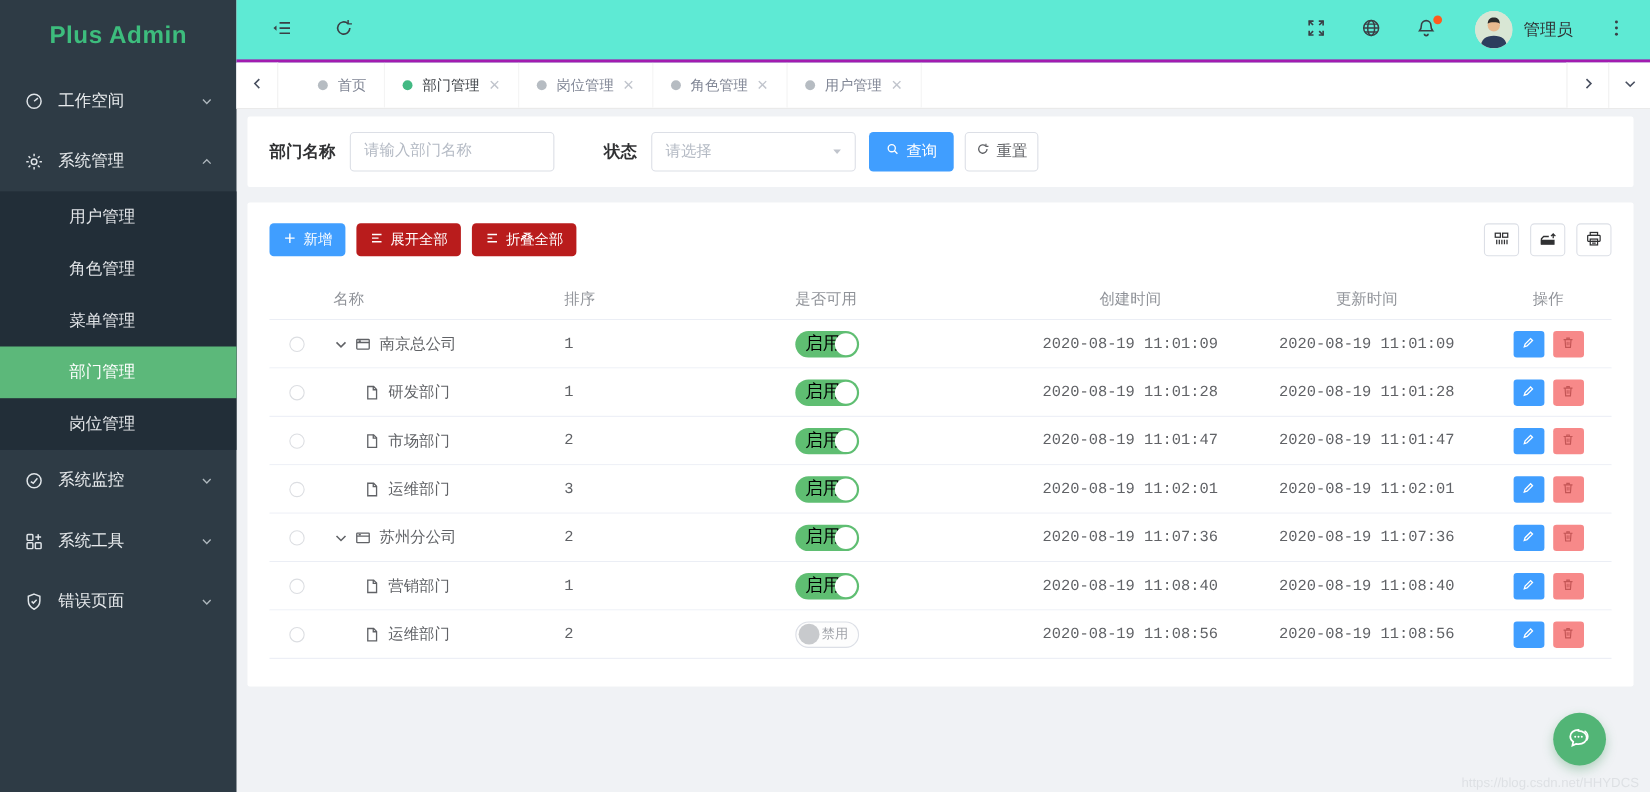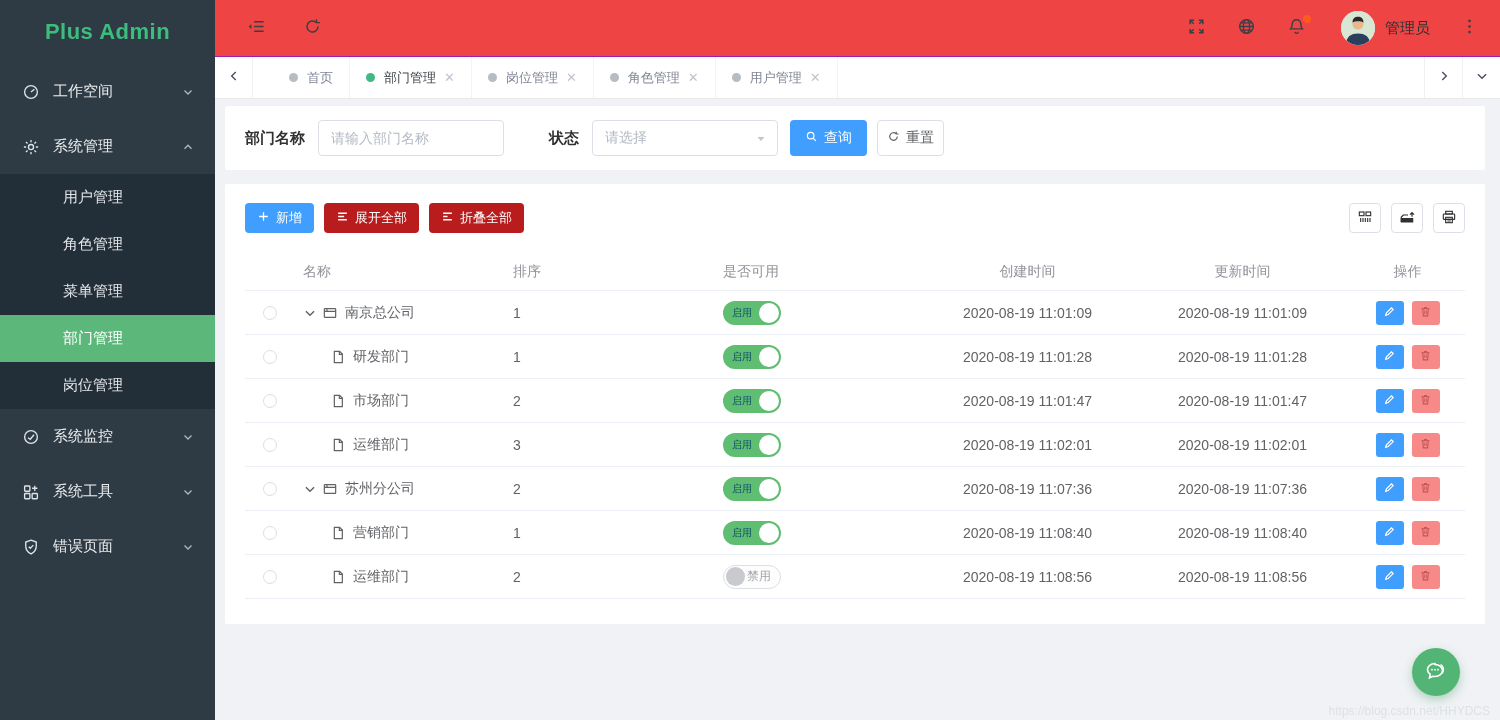--- a/index.html
+++ b/index.html
@@ -15,21 +15,21 @@
   .menu-item .mi-label { flex:1; }
   .menu-item .mi-chevron { width:14px; height:14px; color:#aeb7bd; }
   .submenu { background:#222e38; }
   .submenu-item { height:47px; display:flex; align-items:center; padding-left:63px; color:#e2e5e8; font-size:15px; cursor:pointer; }
   .submenu-item.active { background:#5cb87a; color:#ffffff; }
 
   
   .main { flex:1; display:flex; flex-direction:column; position:relative; min-width:0; }
 
   
-  .topbar { height:57px; background:#ef4444; display:flex; align-items:center; padding:0 20px 0 30px; border-bottom:1px solid #a21caf; }
+  .topbar { height:57px; background:#5eead4; display:flex; align-items:center; padding:0 20px 0 30px; border-bottom:3px solid #a21caf; }
   .tb-btn { background:none; border:none; color:#3a3f45; width:22px; height:22px; cursor:pointer; padding:0; display:flex; align-items:center; justify-content:center; }
   .tb-btn svg { width:19px; height:19px; }
   .tb-left { display:flex; align-items:center; gap:34px; }
   .tb-spacer { flex:1; }
   .tb-right { display:flex; align-items:center; gap:28px; }
   .bell-wrap { position:relative; }
   .bell-dot { position:absolute; top:-2px; right:-4px; width:8px; height:8px; border-radius:50%; background:#ff5a1f; }
   .user-wrap { display:flex; align-items:center; gap:10px; margin-left:6px; cursor:pointer; }
   .avatar { width:34px; height:34px; border-radius:50%; overflow:hidden; background:#dfe9df; flex-shrink:0; }
   .username { font-size:15px; color:#303133; }
@@ -41,21 +41,21 @@
   .tab-nav-left { border-right:1px solid #f0f0f0; }
   .tab-nav-right { border-left:1px solid #f0f0f0; }
   .tabs { flex:1; display:flex; align-items:stretch; overflow:hidden; padding-left:20px; }
   .tab { display:flex; align-items:center; padding:0 16px; font-size:13px; color:#808695; cursor:pointer; border-right:1px solid #f4f4f4; white-space:nowrap; }
   .tab-dot { width:9px; height:9px; border-radius:50%; background:#b6bcc2; margin-right:9px; }
   .tab.active { color:#404449; }
   .tab.active .tab-dot { background:#42b983; }
   .tab-close { margin-left:8px; color:#c0c4cc; font-size:13px; line-height:1; }
 
   
-  .content { flex:1; padding:7px 15px 0 10px; overflow:hidden; }
+  .content { flex:1; padding:7px 15px 0 10px; overflow:hidden;font-family:Liberation Mono, monospace; }
   .card { background:#fff; border-radius:2px; }
 
   
   .filter-card { height:64px; display:flex; align-items:center; padding:0 20px; }
   .f-label { font-size:15px; color:#303133; font-weight:600; margin-right:13px; white-space:nowrap; }
   .f-input { width:186px; height:36px; border:1px solid #dcdfe6; border-radius:4px; padding:0 12px; font-size:14px; color:#606266; font-family:inherit; outline:none; }
   .f-input::placeholder { color:#b4bac4; }
   .f-select { width:186px; height:36px; border:1px solid #dcdfe6; border-radius:4px; padding:0 10px 0 12px; display:flex; align-items:center; justify-content:space-between; color:#b4bac4; cursor:pointer;gap:35px; }
   .f-select .caret { width:12px; height:12px; color:#c0c4cc; }
   .gap-status { margin-left:45px; }
@@ -88,21 +88,21 @@
   .col-ops { width:115px; display:flex; justify-content:center; gap:8px; flex-shrink:0; }
   .radio { width:14px; height:14px; border:1px solid #dcdee2; border-radius:50%; background:#fff; cursor:pointer; }
   .tree-chevron { width:14px; height:14px; color:#606266; margin-right:5px; cursor:pointer; flex-shrink:0; }
   .node-icon { width:16px; height:16px; color:#606266; margin-right:7px; flex-shrink:0; }
   .child-indent { width:27px; flex-shrink:0; }
   .parent-icons, .child-icons { display:flex; align-items:center; }
 
   
   .switch { width:58px; height:24px; border-radius:12px; display:flex; align-items:center; cursor:pointer; position:relative; }
   .switch-on { background:#5fbe72; justify-content:flex-start; padding-left:9px; }
-  .switch-on .sw-label { color:#0c4a6e; font-size:10px; }
+  .switch-on .sw-label { color:#000000; font-size:16px; }
   .switch-on .sw-knob { position:absolute; right:2px; width:20px; height:20px; background:#fff; border-radius:50%; }
   .switch-off { background:#fdfdfd; border:1px solid #dcdfe6; justify-content:flex-end; padding-right:9px; }
   .switch-off .sw-label { color:#a0a3a9; font-size:12px; }
   .switch-off .sw-knob { position:absolute; left:2px; width:19px; height:19px; background:#c8cacd; border-radius:50%; }
   .trow .switch-off { display:none; }
   .trow.disabled .switch-off { display:flex; }
 
   
   .op-btn { width:28px; height:24px; border:none; border-radius:3px; cursor:pointer; display:inline-flex; align-items:center; justify-content:center; }
   .op-btn svg { width:13px; height:13px; }

